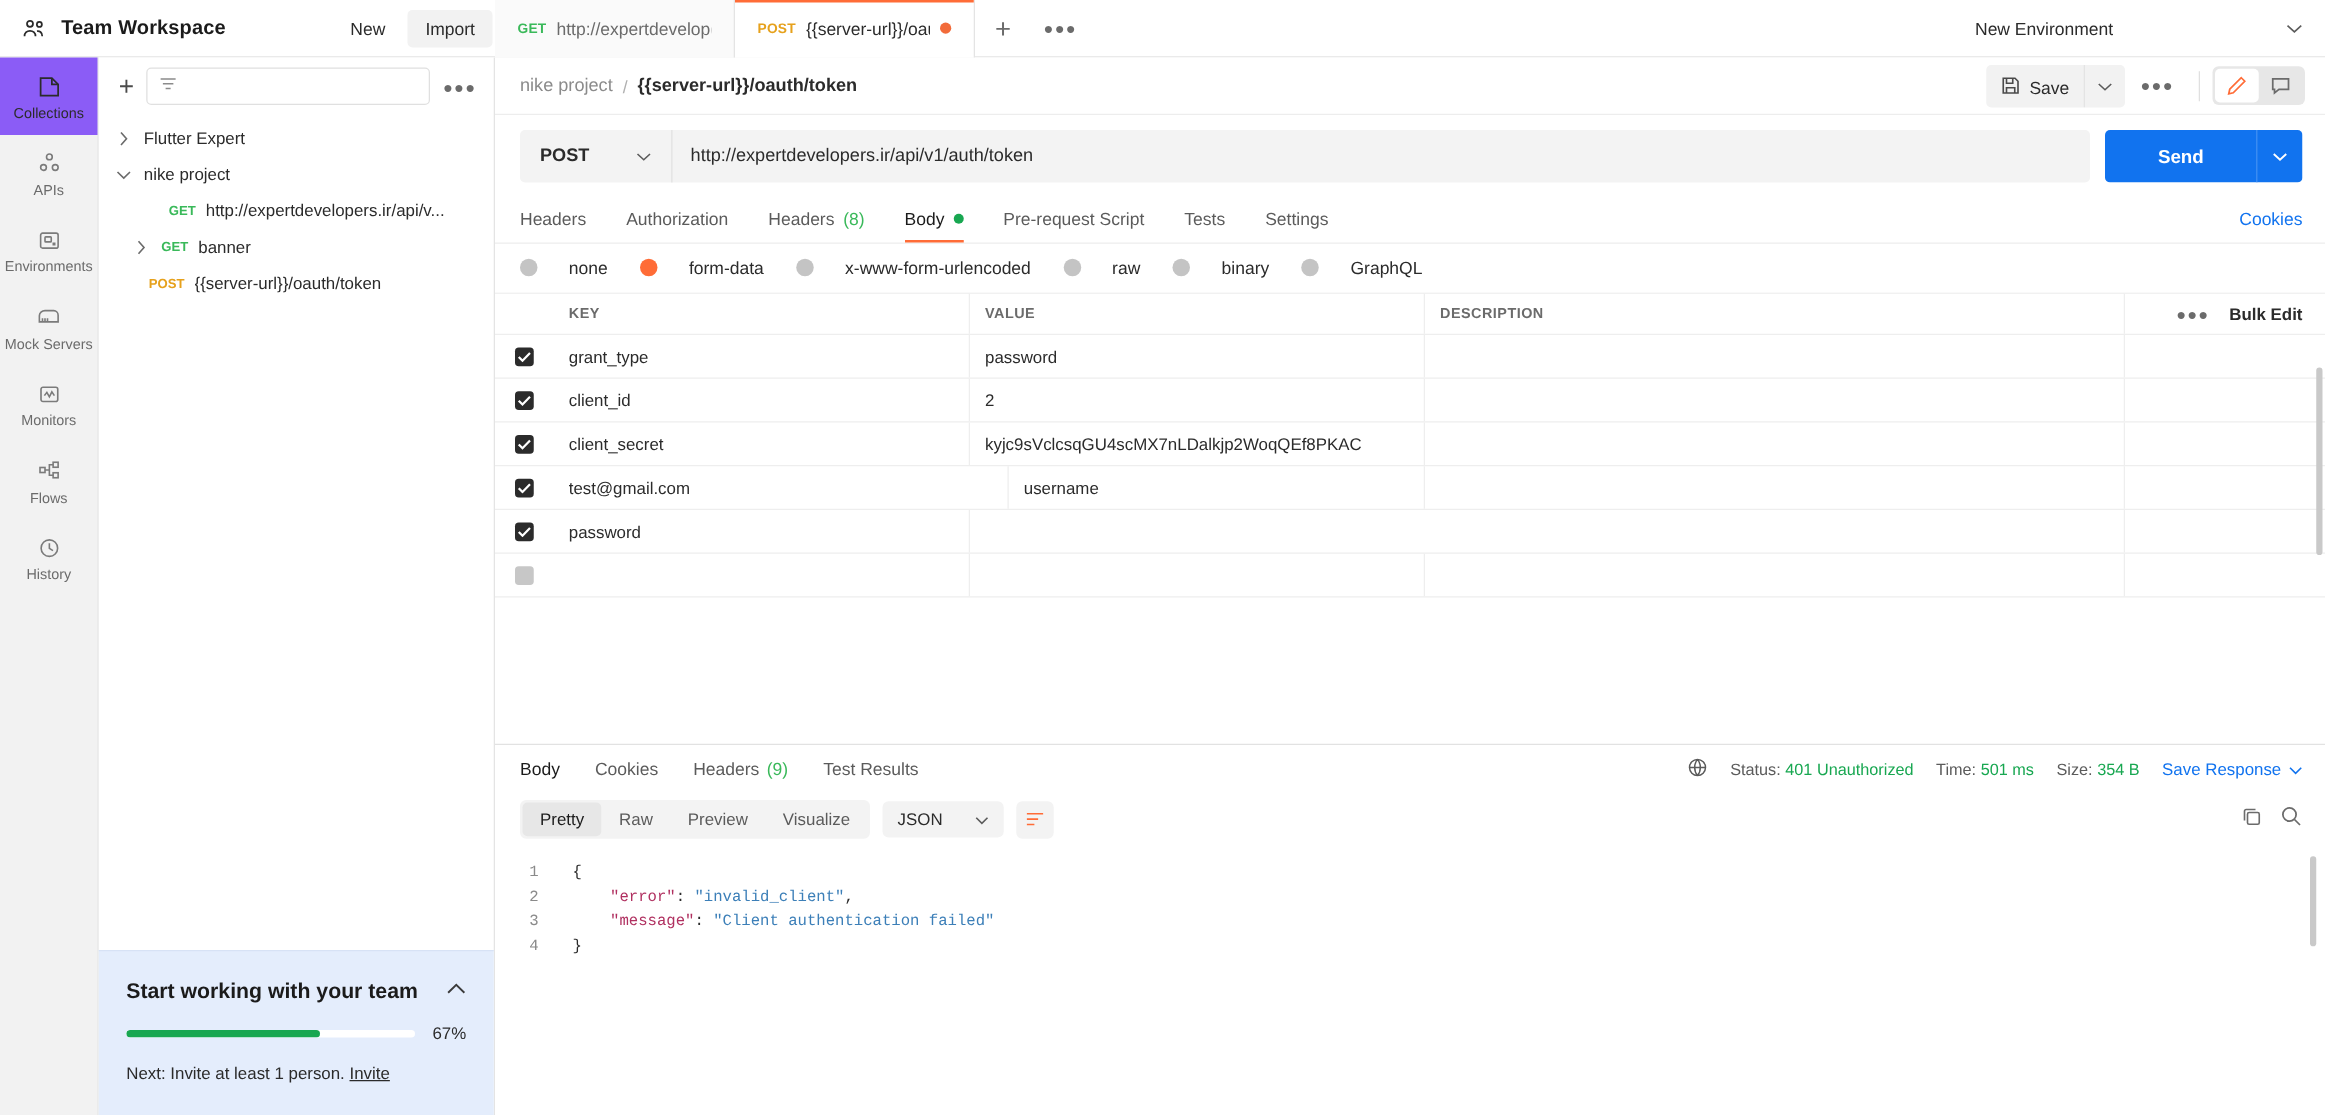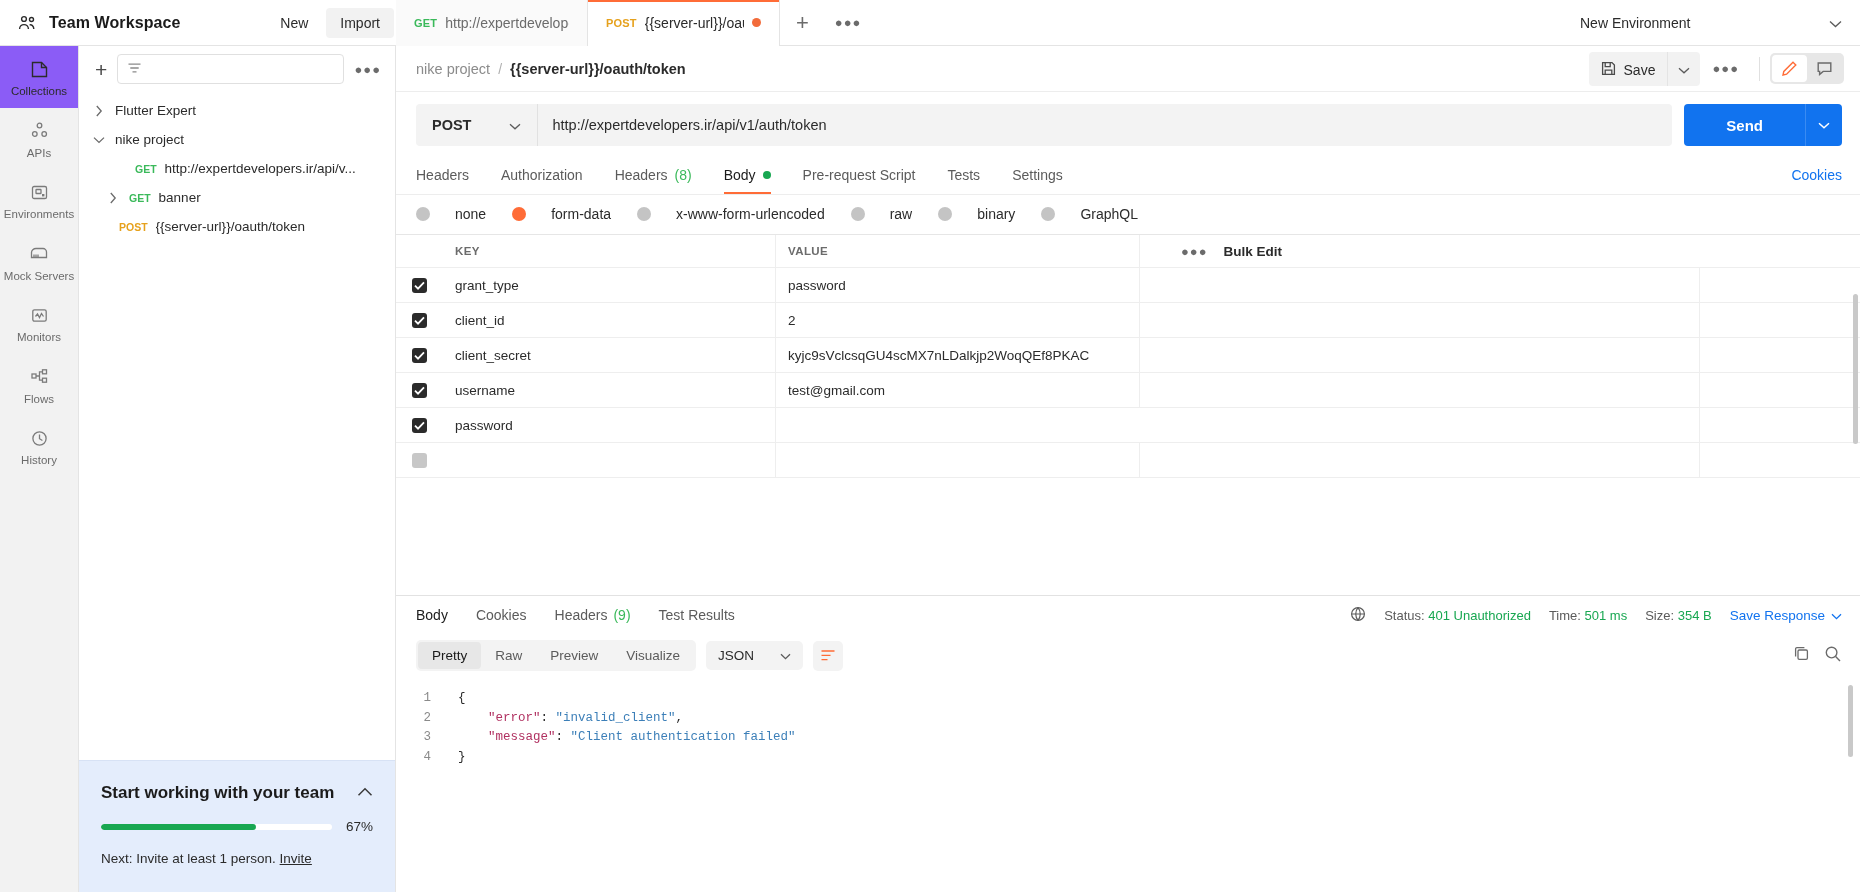--- a/index.html
+++ b/index.html
@@ -463,20 +463,21 @@
           <span>GraphQL</span>
         </div>
       </div>
 
       <div class="req-scroll">
         <div class="ptable">
           <div class="ptr head">
             <div class="pcell c-chk"></div>
             <div class="pcell c-key hd">KEY</div>
             <div class="pcell c-val hd">VALUE</div>
+            <div class="pcell c-desc hd">DESCRIPTION</div>
             <div class="pcell c-tools">
               <span class="tdots">●●●</span>
               <span class="bulk">Bulk Edit</span>
             </div>
           </div>
 
           <div class="ptr">
             <div class="pcell c-chk">
               <span class="chk">
                   <svg width="11" height="9" viewBox="0 0 11 9" fill="none" stroke="#fff" stroke-width="1.8">
@@ -519,22 +520,22 @@
           </div>
 
           <div class="ptr">
             <div class="pcell c-chk">
               <span class="chk">
                   <svg width="11" height="9" viewBox="0 0 11 9" fill="none" stroke="#fff" stroke-width="1.8">
                     <path d="M1 4.6L4 7.6L10 1.4"></path>
                   </svg>
                 </span>
             </div>
+            <div class="pcell c-val">test@gmail.com</div>
             <div class="pcell c-key">username</div>
-            <div class="pcell c-val">test@gmail.com</div>
             <div class="pcell c-desc"></div>
             <div class="pcell c-tools"></div>
           </div>
 
           <div class="ptr">
             <div class="pcell c-chk">
               <span class="chk">
                   <svg width="11" height="9" viewBox="0 0 11 9" fill="none" stroke="#fff" stroke-width="1.8">
                     <path d="M1 4.6L4 7.6L10 1.4"></path>
                   </svg>

